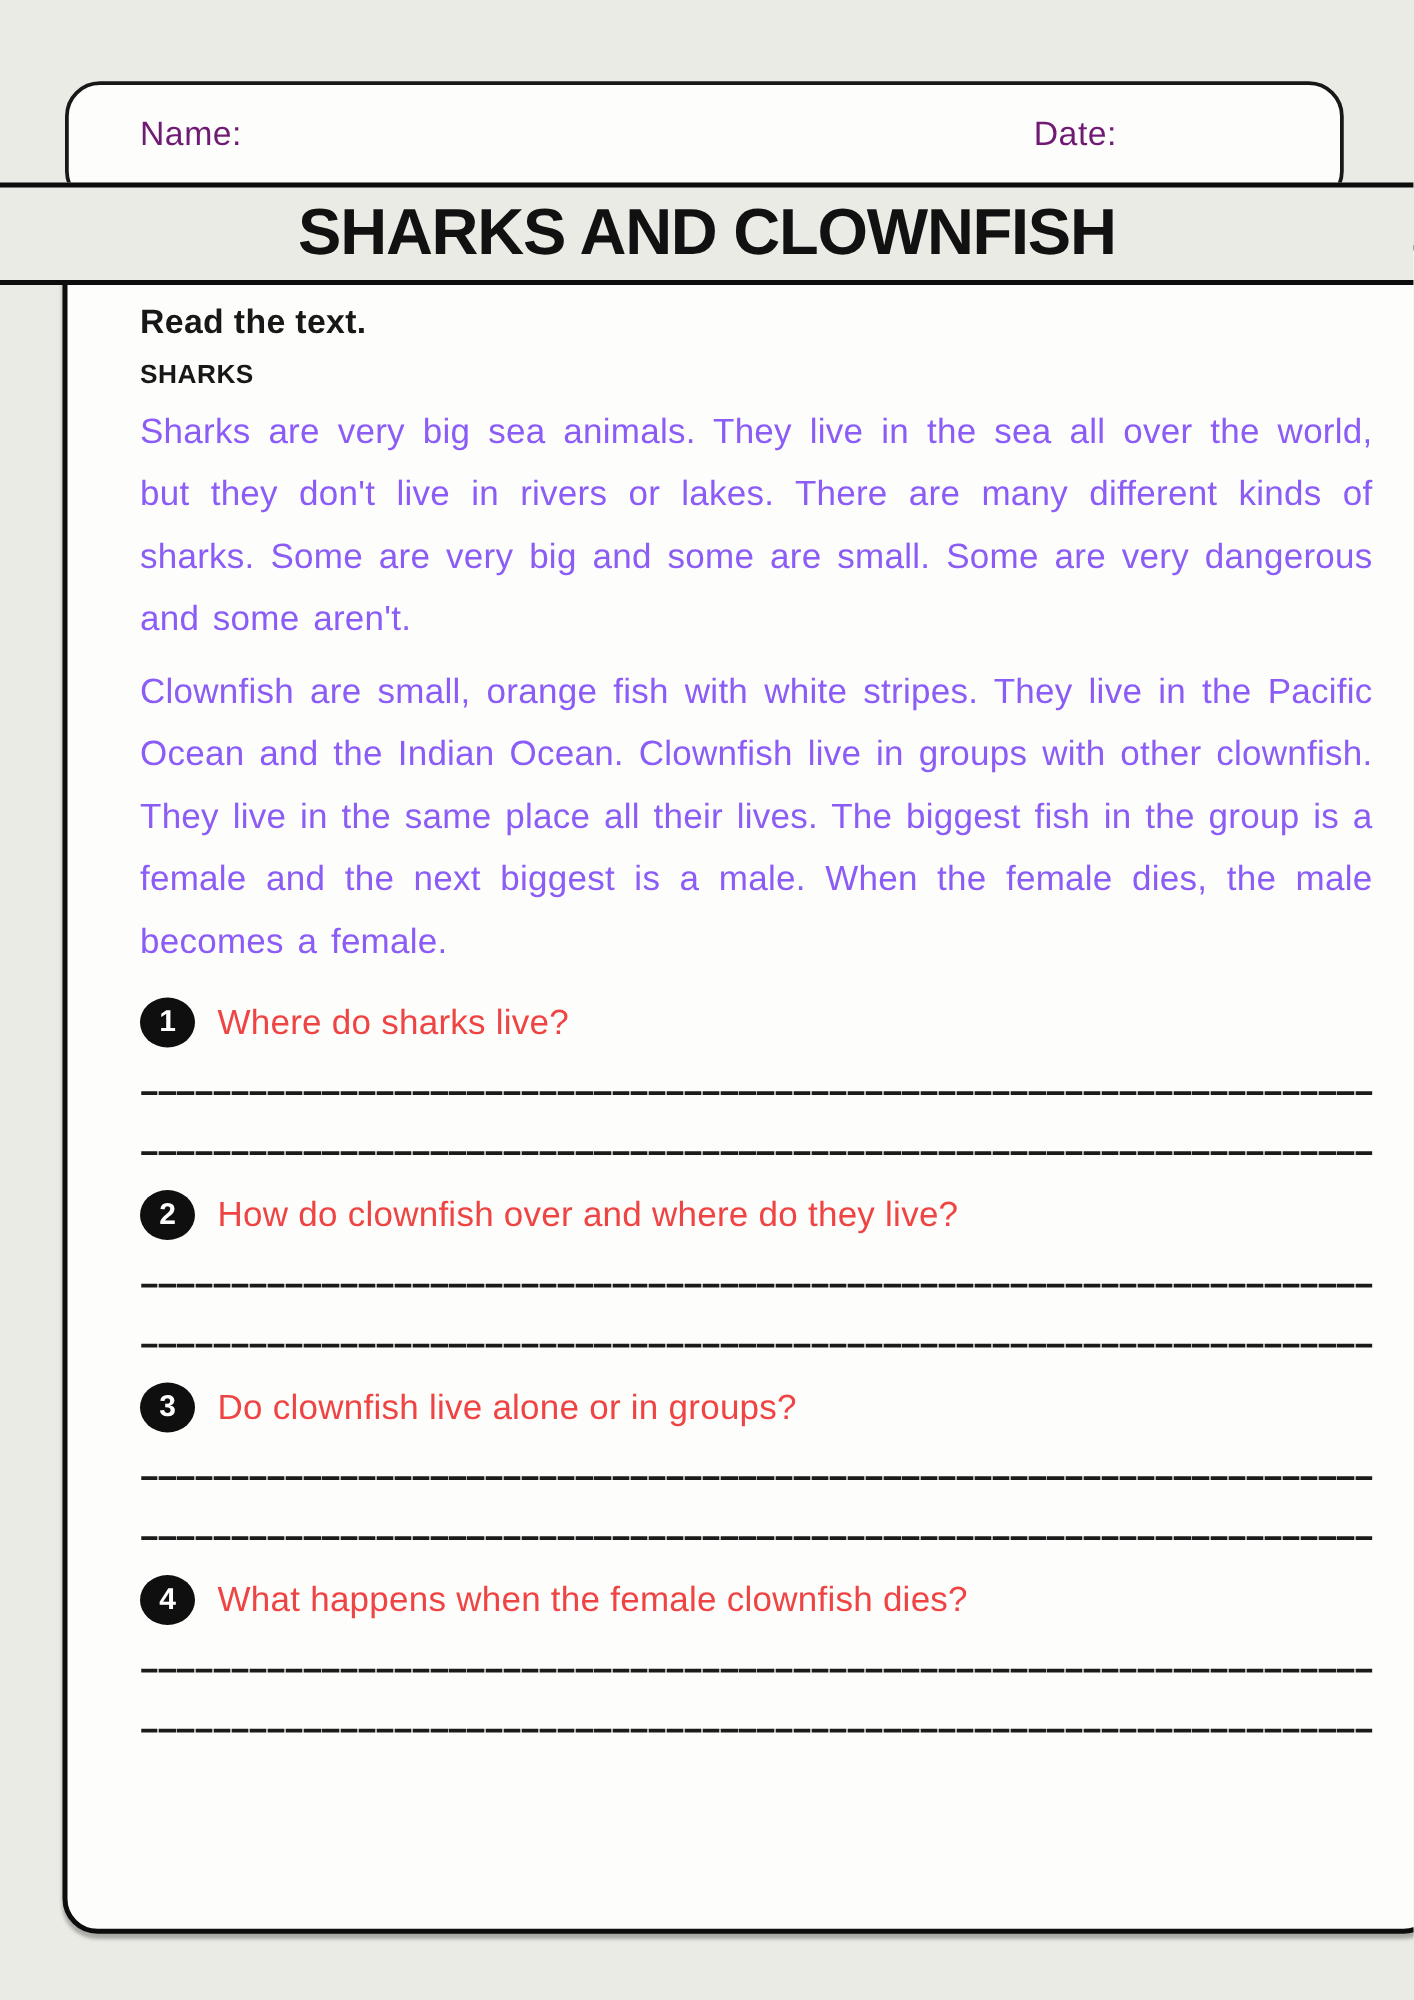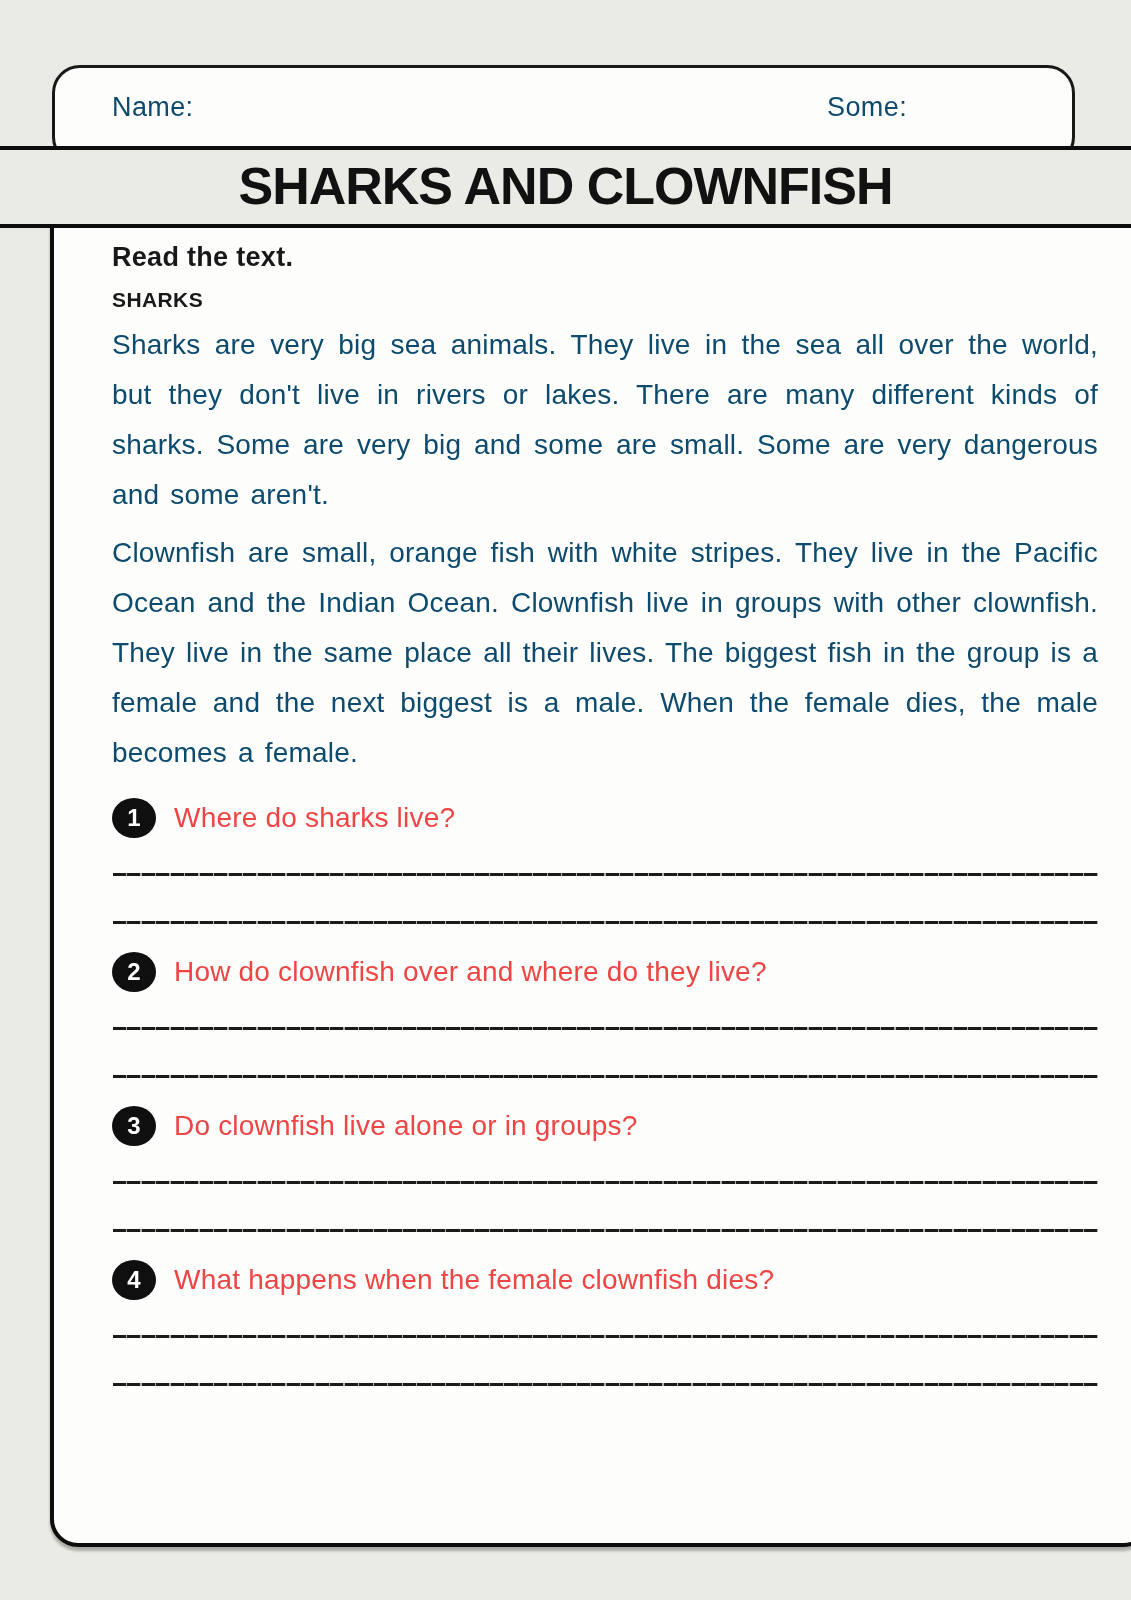--- a/index.html
+++ b/index.html
@@ -30,21 +30,21 @@
     background:var(--paper);
     border:3px solid var(--ink);
     border-radius:28px;
     z-index:1;
   }
   .name-date-box .field-label{
     position:absolute;
     top:24px;
     font-size:27px;
     letter-spacing:.4px;
-    color:#0c4a6e;
+    color:#701a75;
   }
   .name-label{left:57px;}
   .date-label{left:772px;}
   .fill-area{
     position:absolute;
     top:14px; height:52px;
   }
   .name-fill{left:150px; width:560px;}
   .date-fill{left:852px; width:150px;}
 
@@ -98,21 +98,21 @@
     line-height:24px;
     margin-top:16px;
   }
   .section-text{
     font-size:28px;
     line-height:50px;
     letter-spacing:.2px;
     word-spacing:3px;
     text-align:justify;
     margin-top:8px;
-    color:#0c4a6e;
+    color:#8b5cf6;
   }
   .answer-instruction{margin-top:26px;}
 
   
   .question-row{
     display:flex;
     align-items:center;
     gap:18px;
     height:40px;
     margin-top:28px;
@@ -152,21 +152,21 @@
   }
 </style>
 </head>
 <body>
 
 <div class="page">
 
   <div class="name-date-box">
     <span class="field-label name-label">Name:</span>
     <span class="fill-area name-fill"></span>
-    <span class="field-label date-label">Some:</span>
+    <span class="field-label date-label">Date:</span>
     <span class="fill-area date-fill"></span>
   </div>
 
   <div class="title-band">
     <div class="worksheet-title">SHARKS AND CLOWNFISH</div>
   </div>
 
   <div class="main-card">
 
     <div class="read-instruction">Read the text.</div>

